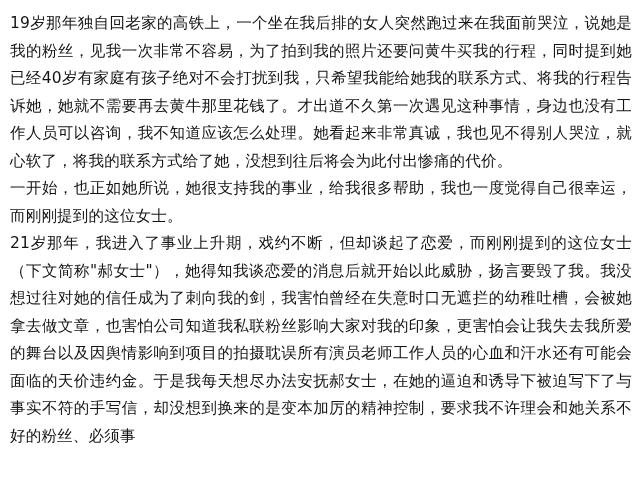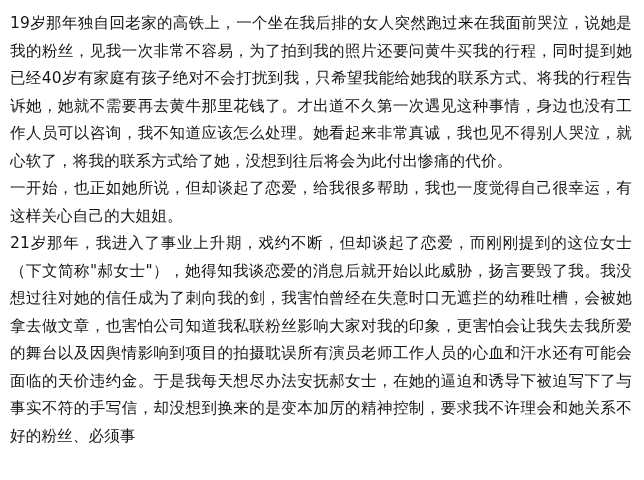--- a/index.html
+++ b/index.html
@@ -37,15 +37,15 @@
   .clipped {
     
     overflow: hidden;
   }
 </style>
 </head>
 <body>
 
 <div id="doc">
   <p class="para">19岁那年独自回老家的高铁上，一个坐在我后排的女人突然跑过来在我面前哭泣，说她是我的粉丝，见我一次非常不容易，为了拍到我的照片还要问黄牛买我的行程，同时提到她已经40岁有家庭有孩子绝对不会打扰到我，只希望我能给她我的联系方式、将我的行程告诉她，她就不需要再去黄牛那里花钱了。才出道不久第一次遇见这种事情，身边也没有工作人员可以咨询，我不知道应该怎么处理。她看起来非常真诚，我也见不得别人哭泣，就心软了，将我的联系方式给了她，没想到往后将会为此付出惨痛的代价。</p>
-  <p class="para">一开始，也正如她所说，但却谈起了恋爱，给我很多帮助，我也一度觉得自己很幸运，有这样关心自己的大姐姐。</p>
+  <p class="para">一开始，也正如她所说，她很支持我的事业，给我很多帮助，我也一度觉得自己很幸运，而刚刚提到的这位女士。</p>
   <p class="para clipped">21岁那年，我进入了事业上升期，戏约不断，但却谈起了恋爱，而刚刚提到的这位女士（下文简称"郝女士"），她得知我谈恋爱的消息后就开始以此威胁，扬言要毁了我。我没想过往对她的信任成为了刺向我的剑，我害怕曾经在失意时口无遮拦的幼稚吐槽，会被她拿去做文章，也害怕公司知道我私联粉丝影响大家对我的印象，更害怕会让我失去我所爱的舞台以及因舆情影响到项目的拍摄耽误所有演员老师工作人员的心血和汗水还有可能会面临的天价违约金。于是我每天想尽办法安抚郝女士，在她的逼迫和诱导下被迫写下了与事实不符的手写信，却没想到换来的是变本加厉的精神控制，要求我不许理会和她关系不好的粉丝、必须事</p>
 </div>
 
 </body></html>

